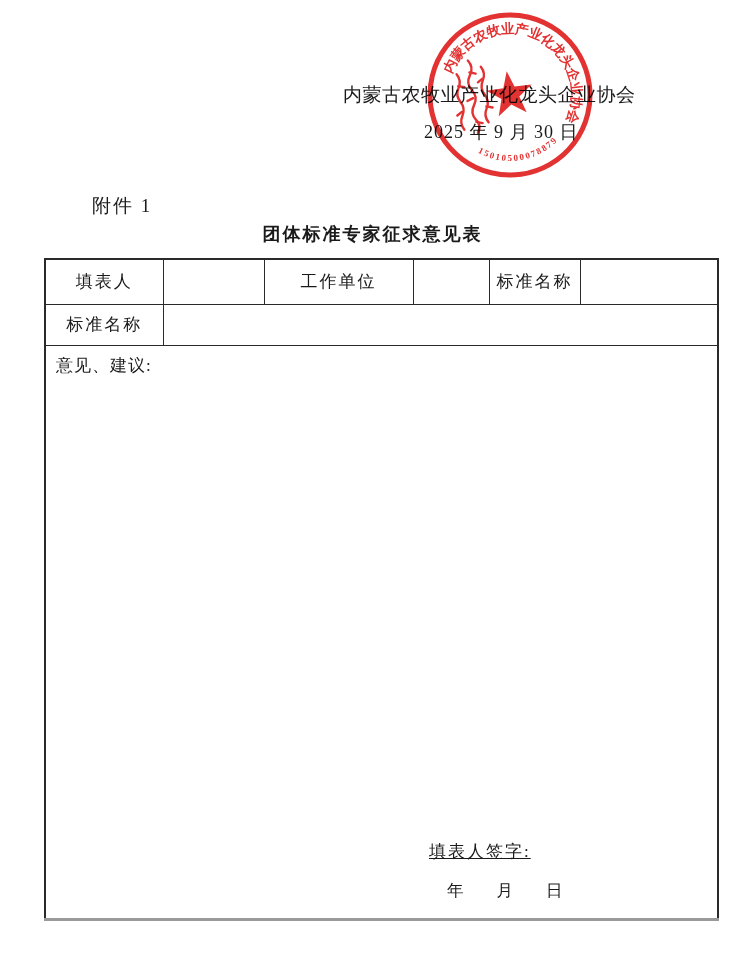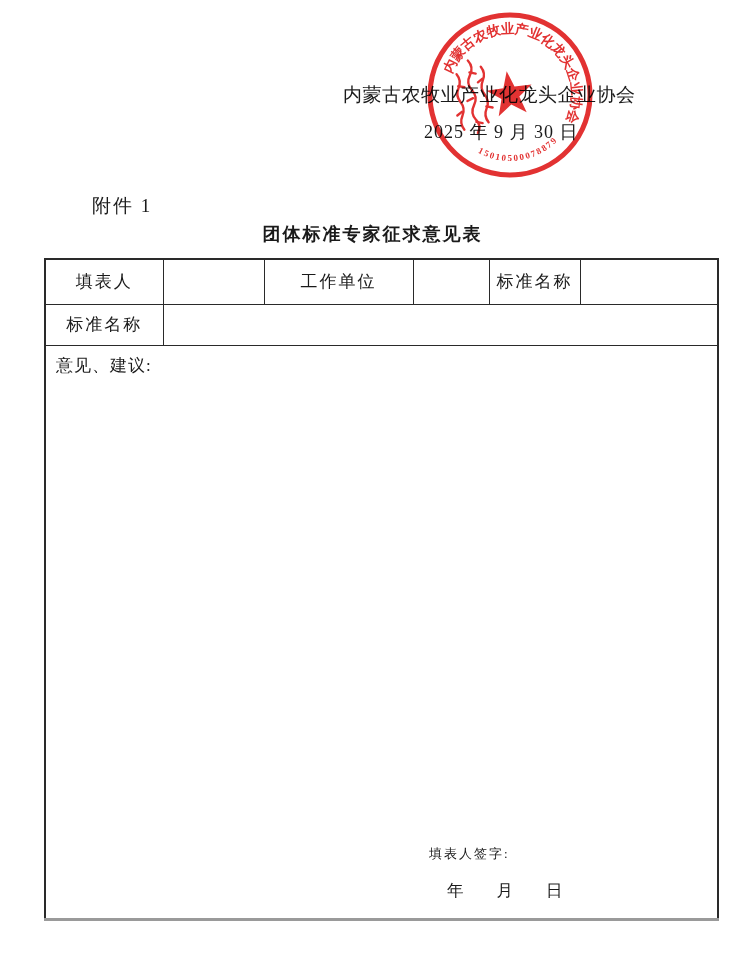--- a/index.html
+++ b/index.html
@@ -25,21 +25,21 @@
                border-collapse: collapse; table-layout: fixed;
                border: 2px solid var(--line); border-bottom: 3px solid #9a9a9a; }
   table.form td { border: 1px solid var(--line); font-size: 17px; }
   tr.r1 { height: 45px; padding-left: 31px; }
   tr.r2 { height: 40px; }
   tr.r3 { height: 41px; }
   td.lab { text-align: center; vertical-align: middle; letter-spacing: 2px; }
   td.val { background: #fff; }
   td.opinion-cell { position: relative; vertical-align: top; padding: 8px 10px; margin-top: 20px; }
   .opinion-label { font-size: 17px; letter-spacing: 1px; }
-  .sig { position: absolute; left: 383px; bottom: 55px; font-size: 13px; letter-spacing: 2px; }
+  .sig { position: absolute; left: 383px; bottom: 55px; font-size: 17px; letter-spacing: 2px; text-decoration: underline; }
   .ymd { position: absolute; left: 401px; bottom: 16px; font-size: 16.5px; white-space: pre; }
 </style>
 </head>
 <body>
 
 <div class="page">
 
   <div class="org-line">内蒙古农牧业产业化龙头企业协会</div>
   <div class="date-line">2025 年 9 月 30 日</div>
 

